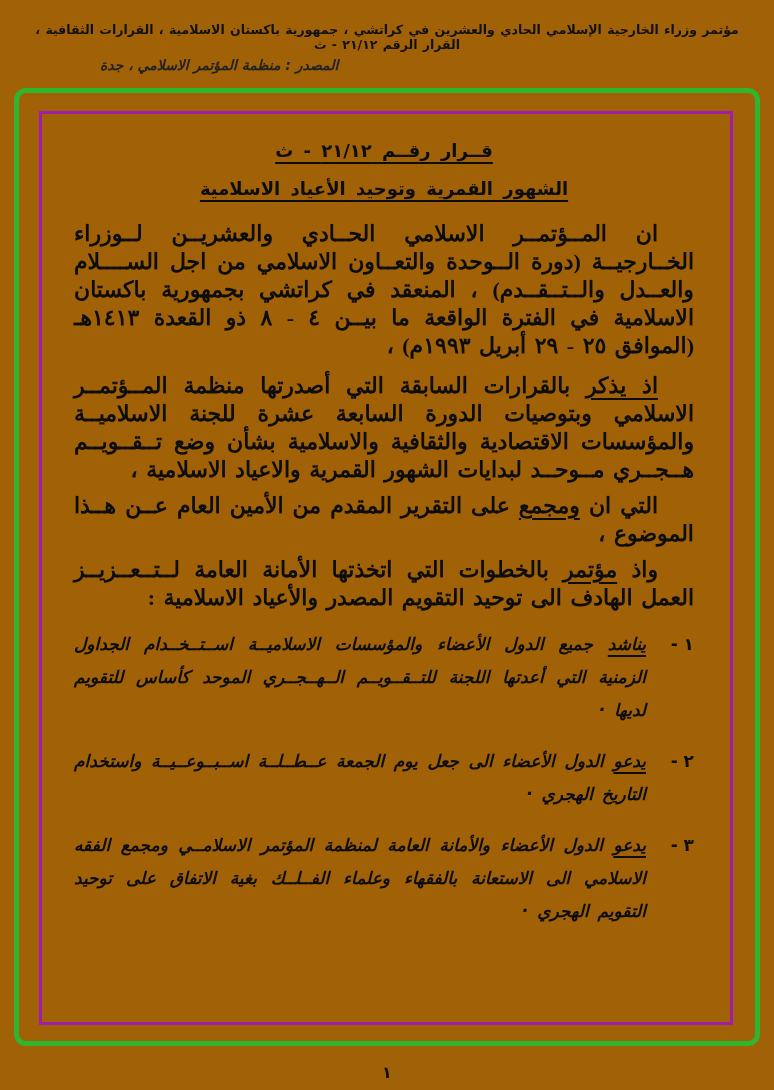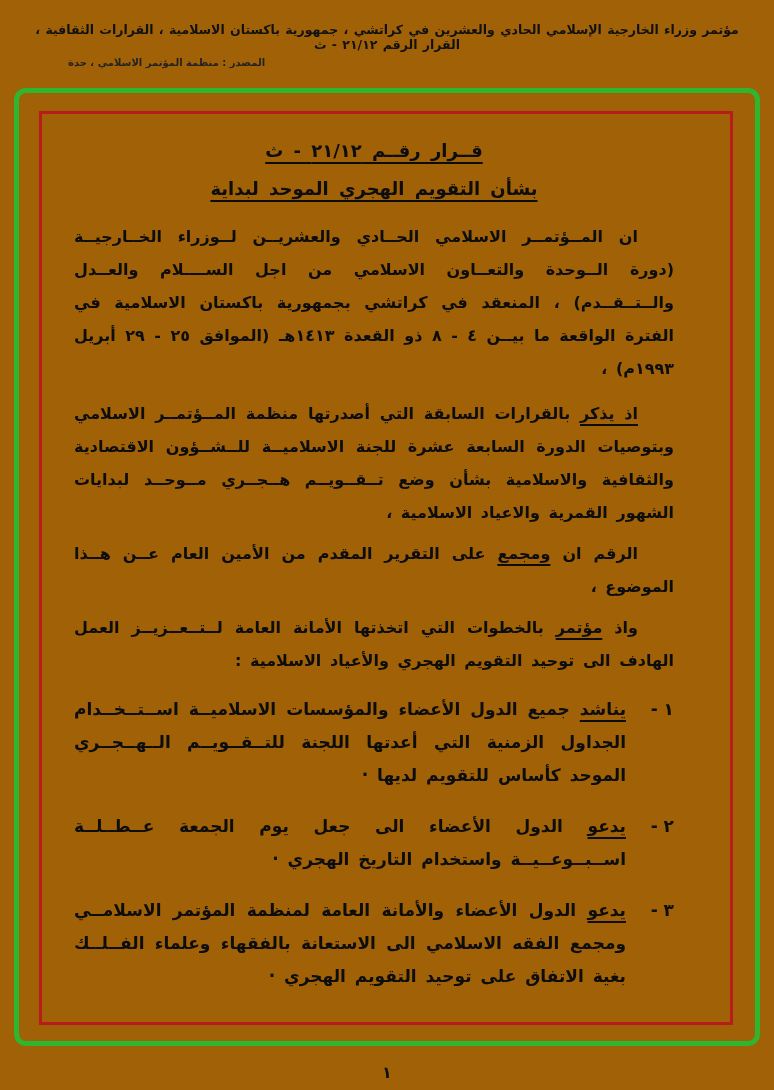--- a/index.html
+++ b/index.html
@@ -23,75 +23,77 @@
     padding: 0 14px;
     font-size: 12.5px;
     font-weight: bold;
     color: #111;
     text-align: center;
     direction: rtl;
     word-spacing: 1px;
   }
   .header-line2 {
     margin-top: 5px;
-    font-size: 10px;
+    font-size: 14px;
     font-weight: bold;
     color: #222;
     direction: rtl;
     text-align: left;
-    padding-left: 68px;
+    padding-left: 100px;
+    font-style: italic;
   }
   
   .green-frame {
     position: absolute;
     left: 14px;
     top: 88px;
     width: 746px;
     height: 958px;
     box-sizing: border-box;
     border: 5px solid #2fb62f;
     border-radius: 12px;
   }
   
   .doc-box {
     position: absolute;
     left: 20px;
     right: 22px;
     top: 18px;
     bottom: 16px;
     box-sizing: border-box;
-    border: 3px solid #b91c1c;
-    padding: 18px 56px 4px 32px;
+    border: 3px solid #a21caf;
+    padding: 18px 36px 4px 32px;
     direction: rtl;
     overflow: hidden;
     color: #0d0d0d;
   }
   .title-block { margin-bottom: 12px; }
   .title-line {
     text-align: center;
     font-size: 18px;
     font-weight: bold;
     line-height: 38px;
     direction: rtl;
     word-spacing: 4px;
   }
   .u {
     text-decoration: underline;
     text-underline-offset: 5px;
     text-decoration-thickness: 1.5px;
   }
   .para {
     margin: 0 0 12px 0;
-    font-size: 16px;
-    font-weight: bold;
-    line-height: 33px;
+    font-size: 22px;
+    font-weight: bold;
+    line-height: 28px;
     text-align: justify;
     text-indent: 36px;
     word-spacing: 3px;
     direction: rtl;
+    font-family: Liberation Serif, serif;
   }
   .para.tight { margin-bottom: 8px; }
   .items { margin-top: 16px; }
   .item {
     display: flex;
     gap: 10px;
     margin-bottom: 18px;
     font-size: 17px;
     font-weight: bold;
     line-height: 33px;
@@ -99,20 +101,21 @@
   }
   .item-num {
     width: 38px;
     flex-shrink: 0;
     white-space: nowrap;
   }
   .item-text {
     flex: 1;
     text-align: justify;
     word-spacing: 3px;
+    font-style: italic;
   }
   .page-number {
     position: absolute;
     bottom: 8px;
     left: 0;
     right: 0;
     text-align: center;
     font-size: 16px;
     font-weight: bold;
     color: #111;
@@ -128,43 +131,43 @@
   <div class="header-line2">المصدر : منظمة المؤتمر الاسلامي ، جدة</div>
 
   <div class="green-frame">
     <div class="doc-box">
 
       <div class="title-block">
         <div class="title-line">
           <span class="u">قــرار رقــم ٢١/١٢ - ث</span>
         </div>
         <div class="title-line">
-          <span class="u">بشأن التقويم الهجري الموحد لبداية</span>
+          <span class="u">الشهور القمرية وتوحيد الأعياد الاسلامية</span>
         </div>
       </div>
 
       <p class="para">
         <span>ان المــؤتمــر الاسلامي الحــادي والعشريــن لــوزراء الخــارجيــة (دورة الــوحدة والتعــاون الاسلامي من اجل الســــلام والعــدل والــتــقــدم) ، المنعقد في كراتشي بجمهورية باكستان الاسلامية في الفترة الواقعة ما بيــن ٤ - ٨ ذو القعدة ١٤١٣هـ (الموافق ٢٥ - ٢٩ أبريل ١٩٩٣م) ،</span>
       </p>
 
       <p class="para tight">
         <span class="u">اذ يذكر</span>
-        <span>بالقرارات السابقة التي أصدرتها منظمة المــؤتمــر الاسلامي وبتوصيات الدورة السابعة عشرة للجنة الاسلاميــة للــشــؤون الاقتصادية والثقافية والاسلامية بشأن وضع تــقــويــم هــجــري مــوحــد لبدايات الشهور القمرية والاعياد الاسلامية ،</span>
+        <span>بالقرارات السابقة التي أصدرتها منظمة المــؤتمــر الاسلامي وبتوصيات الدورة السابعة عشرة للجنة الاسلاميــة والمؤسسات الاقتصادية والثقافية والاسلامية بشأن وضع تــقــويــم هــجــري مــوحــد لبدايات الشهور القمرية والاعياد الاسلامية ،</span>
       </p>
 
       <p class="para tight">
-        <span>الرقم ان</span>
+        <span>التي ان</span>
         <span class="u">ومجمع</span>
         <span>على التقرير المقدم من الأمين العام عــن هــذا الموضوع ،</span>
       </p>
 
       <p class="para tight">
         <span>واذ</span>
         <span class="u">مؤتمر</span>
-        <span>بالخطوات التي اتخذتها الأمانة العامة لــتــعــزيــز العمل الهادف الى توحيد التقويم الهجري والأعياد الاسلامية :</span>
+        <span>بالخطوات التي اتخذتها الأمانة العامة لــتــعــزيــز العمل الهادف الى توحيد التقويم المصدر والأعياد الاسلامية :</span>
       </p>
 
       <div class="items">
 
         <div class="item">
           <div class="item-num">١ -</div>
           <div class="item-text">
             <span class="u">يناشد</span>
             <span>جميع الدول الأعضاء والمؤسسات الاسلاميــة اســتــخــدام الجداول الزمنية التي أعدتها اللجنة للتــقــويــم الــهــجــري الموحد كأساس للتقويم لديها ·</span>
           </div>

